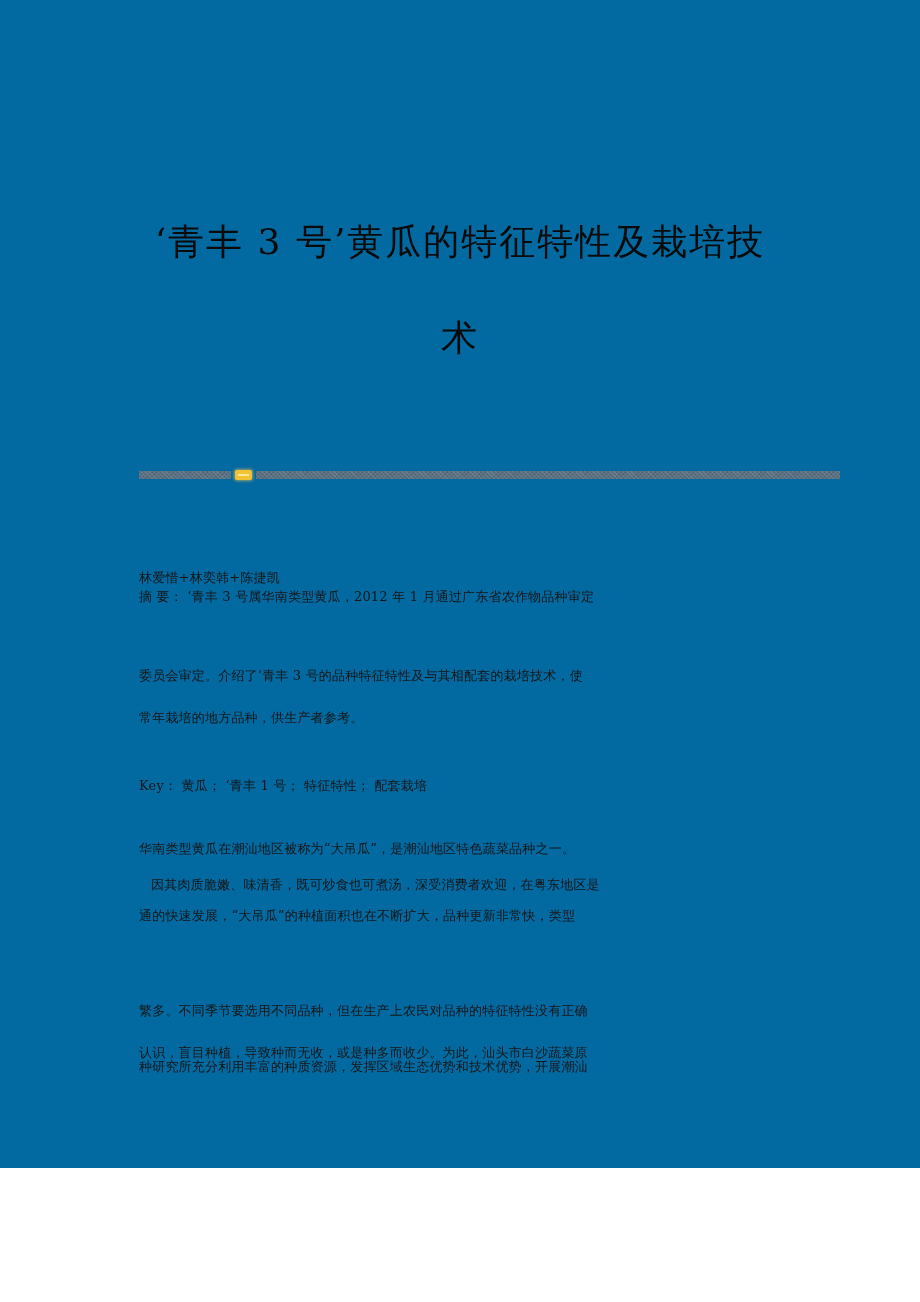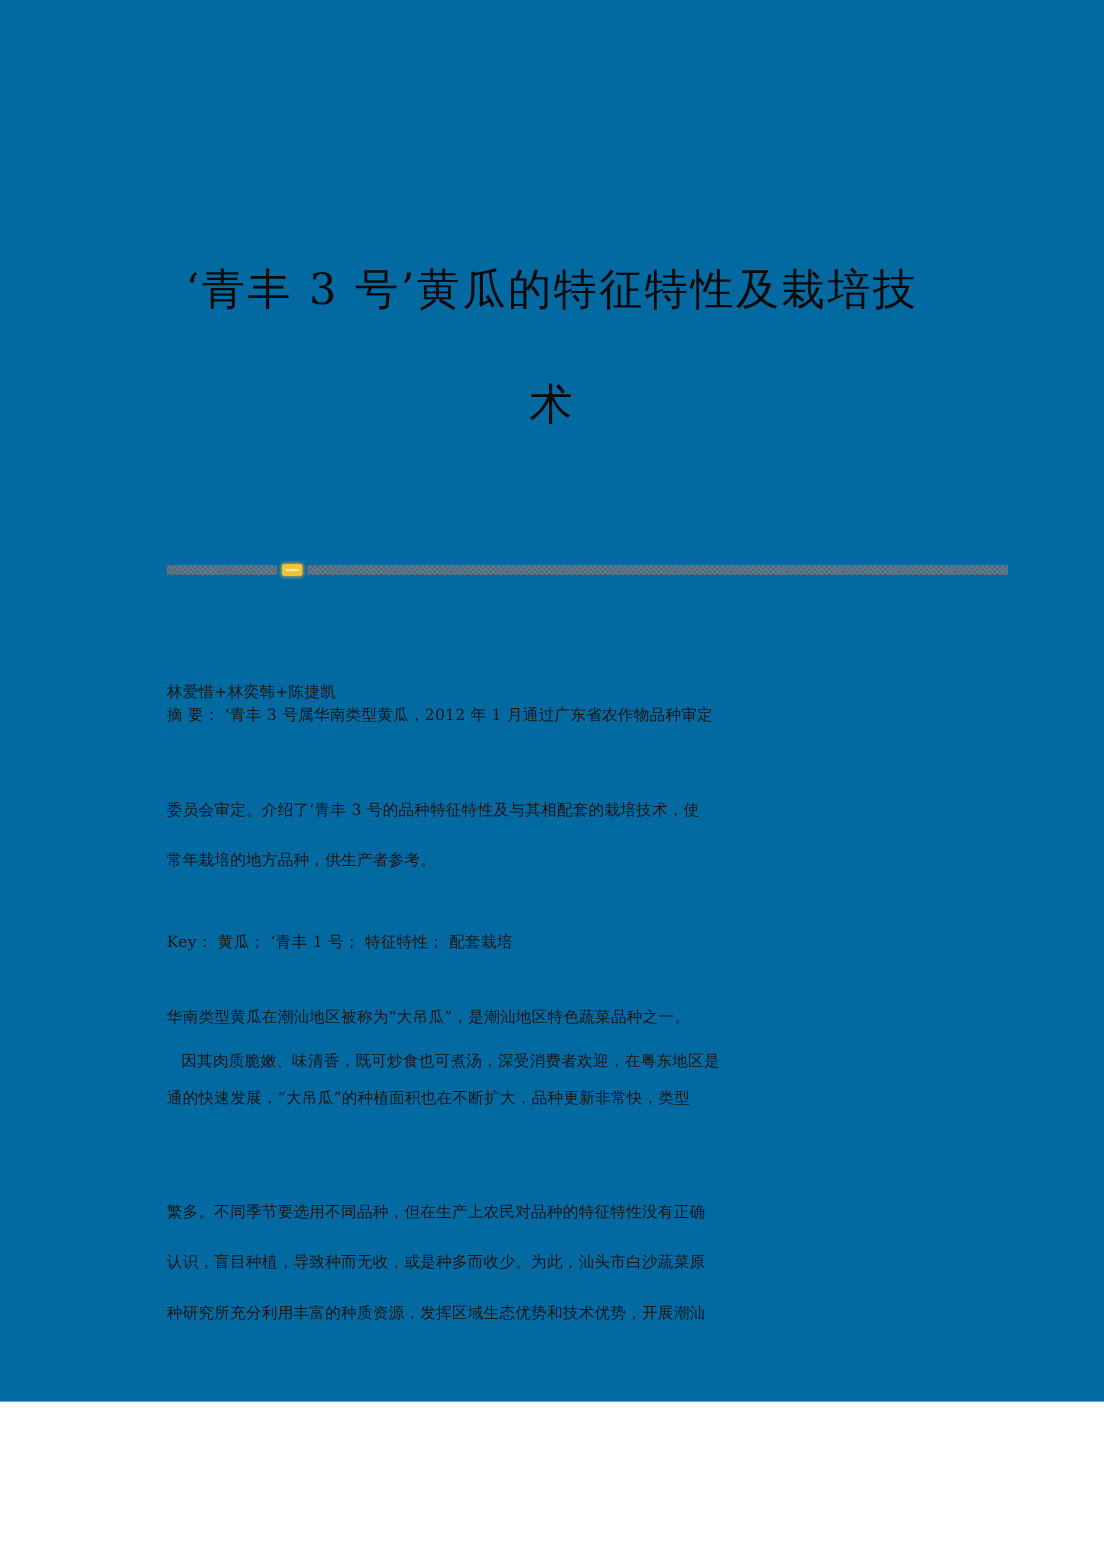--- a/index.html
+++ b/index.html
@@ -101,15 +101,15 @@
   <div class="line" style="top:665px;">委员会审定。介绍了‘青丰 3 号的品种特征特性及与其相配套的栽培技术，使</div>
   <div class="line" style="top:707px;">常年栽培的地方品种，供生产者参考。</div>
 
   <div class="line" style="top:775px;">Key：  黄瓜；  ‘青丰 1 号；  特征特性；  配套栽培</div>
 
   <div class="line" style="top:838px;">华南类型黄瓜在潮汕地区被称为“大吊瓜”，是潮汕地区特色蔬菜品种之一。</div>
   <div class="line" style="top:874px;margin-left:12px;">因其肉质脆嫩、味清香，既可炒食也可煮汤，深受消费者欢迎，在粤东地区是</div>
   <div class="line" style="top:905px;">通的快速发展，“大吊瓜”的种植面积也在不断扩大，品种更新非常快，类型</div>
   <div class="line" style="top:1000px;">繁多。不同季节要选用不同品种，但在生产上农民对品种的特征特性没有正确</div>
   <div class="line" style="top:1042px;">认识，盲目种植，导致种而无收，或是种多而收少。为此，汕头市白沙蔬菜原</div>
-  <div class="line" style="top:1084px;">种研究所充分利用丰富的种质资源，发挥区域生态优势和技术优势，开展潮汕</div>
+  <div class="line" style="top:1056px;">种研究所充分利用丰富的种质资源，发挥区域生态优势和技术优势，开展潮汕</div>
 
 </div>
 
 </body></html>

